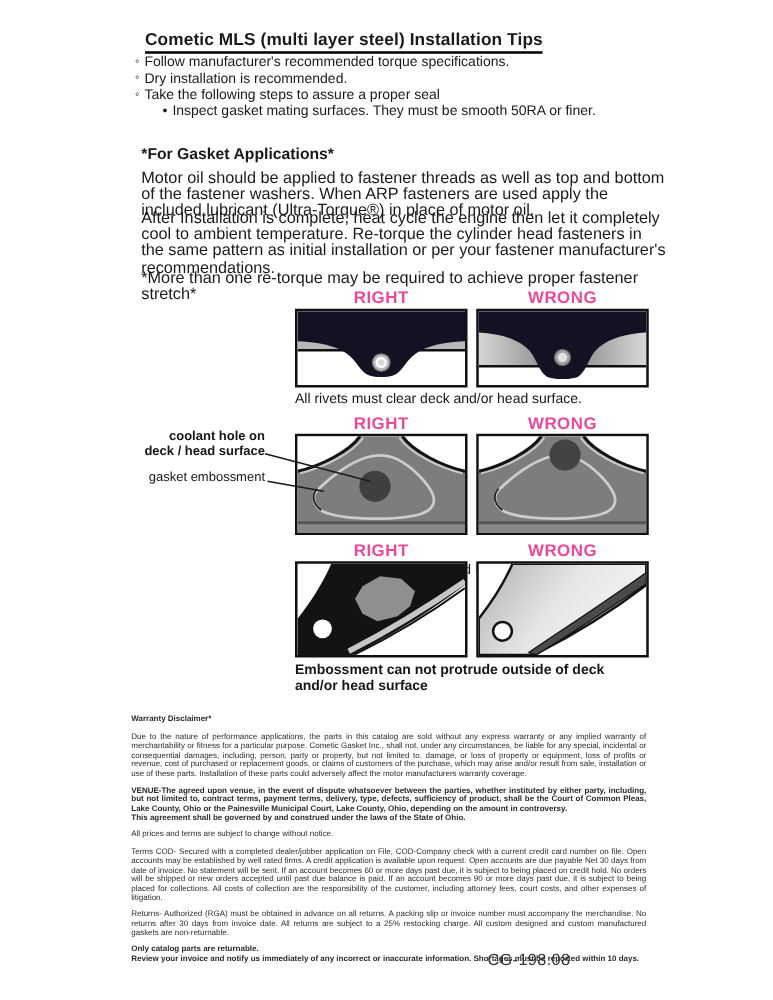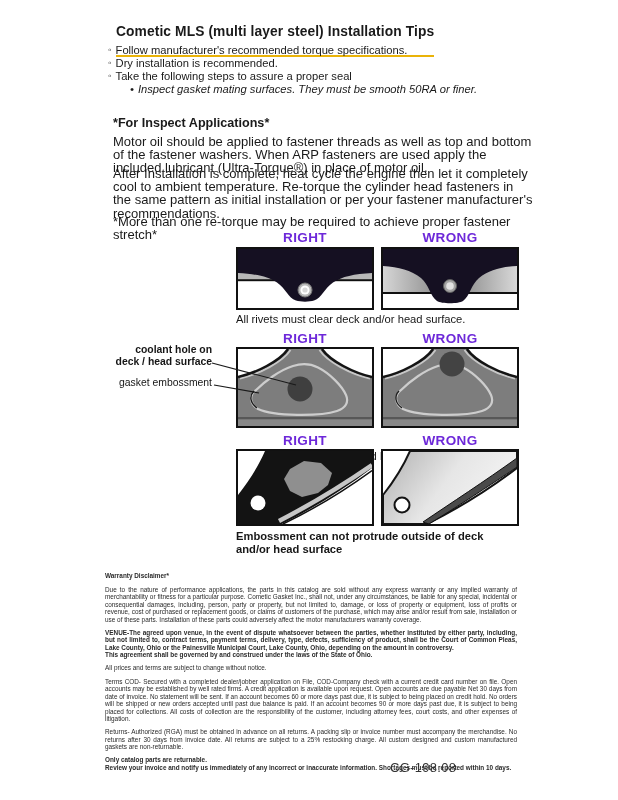--- a/index.html
+++ b/index.html
@@ -1,28 +1,28 @@
 <!DOCTYPE html>
 <html><head>
 <meta charset="utf-8">
 <style>
   html,body{margin:0;padding:0;}
   body{width:618px;height:800px;background:#ffffff;position:relative;overflow:hidden;
        font-family:"Liberation Sans", sans-serif;color:#1a1a1a;}
   .abs{position:absolute;}
   .page-title{left:116px;top:24px;font-size:13.8px;font-weight:bold;
-      border-bottom:2px solid #eab308;padding-bottom:16px;letter-spacing:0.1px;}
+      border-bottom:2px solid #000000;padding-bottom:2px;letter-spacing:0.1px;}
   .tips{left:108px;top:44px;font-size:11.2px;line-height:13.1px;width:430px;}
   .bullet::before{content:"◦";margin-right:4px;font-size:10px;position:relative;top:-1px;}
-  .subbullet{padding-left:22px;font-style:italic;}
+  .subbullet{padding-left:22px;}
   .subbullet::before{content:"•";margin-right:4px;}
   .diesel-head{left:113px;top:116px;font-size:12.6px;font-weight:bold;}
   .para{left:113px;font-size:13px;line-height:13.2px;width:420px;}
   .rw-row{display:flex;width:283px;justify-content:space-between;}
-  .rw-label{width:138px;text-align:center;font-size:13.5px;letter-spacing:0.4px;color:#6d28d9;
+  .rw-label{width:138px;text-align:center;font-size:13.5px;letter-spacing:0.4px;color:#ec4899;
       font-weight:bold;}
   .img-row{display:flex;width:283px;justify-content:space-between;}
   .diagbox{width:134px;height:auto;border:2px solid #111;background:#fff;line-height:0;}
   .caption{font-size:11.2px;line-height:13px;color:#161616;}
   .ann{font-size:10.4px;line-height:11.6px;text-align:right;width:104px;color:#161616;}
   .fineprint{left:105px;top:572px;width:412px;font-size:6.4px;line-height:7.55px;
       text-align:justify;color:#2a2a2a;}
   .fineprint p{margin:0 0 5.5px 0;}
   .fineprint .fp-head{font-weight:bold;margin-bottom:6px;}
   .preline{white-space:pre-line;font-weight:bold;}
@@ -33,21 +33,21 @@
 
 <div class="abs page-title">Cometic MLS (multi layer steel) Installation Tips</div>
 
 <div class="abs tips">
   <div class="bullet"><span>Follow manufacturer's recommended torque specifications.</span></div>
   <div class="bullet"><span>Dry installation is recommended.</span></div>
   <div class="bullet"><span>Take the following steps to assure a proper seal</span></div>
   <div class="subbullet"><span>Inspect gasket mating surfaces.  They must be smooth 50RA or finer.</span></div>
 </div>
 
-<div class="abs diesel-head">*For Inspect Applications*</div>
+<div class="abs diesel-head">*For Gasket Applications*</div>
 <div class="abs para" style="top:135px;">Motor oil should be applied to fastener threads as well as top and bottom of the fastener washers. When ARP fasteners are used apply the included lubricant (Ultra-Torque®) in place of motor oil.</div>
 <div class="abs para" style="top:167px;">After Installation is complete, heat cycle the engine then let it completely cool to ambient temperature. Re-torque the cylinder head fasteners in the same pattern as initial installation or per your fastener manufacturer's recommendations.</div>
 <div class="abs para" style="top:215px;">*More than one re-torque may be required to achieve proper fastener stretch*</div>
 
 <div class="abs rw-row" style="left:236px;top:230px;">
   <span class="rw-label">RIGHT</span>
   <span class="rw-label">WRONG</span>
 </div>
 <div class="abs img-row" style="left:236px;top:247px;">
   <div class="diagbox">

